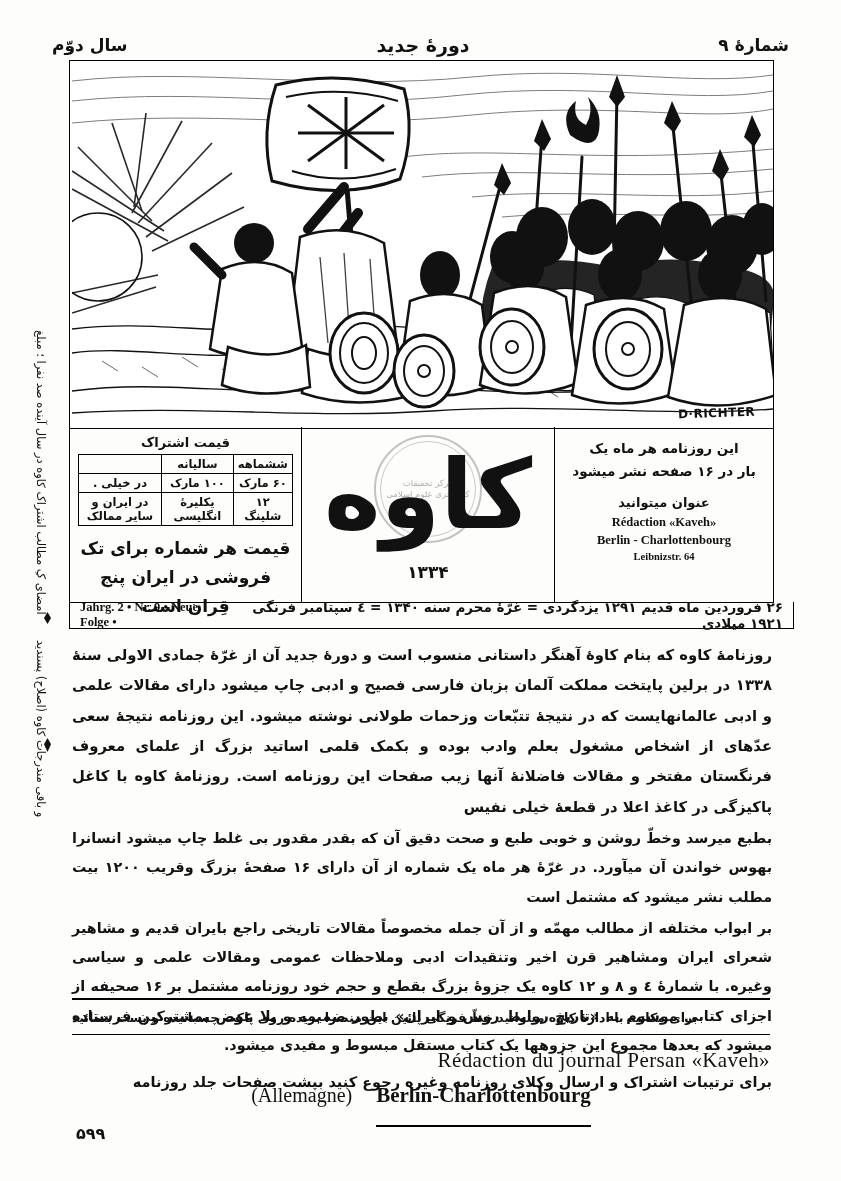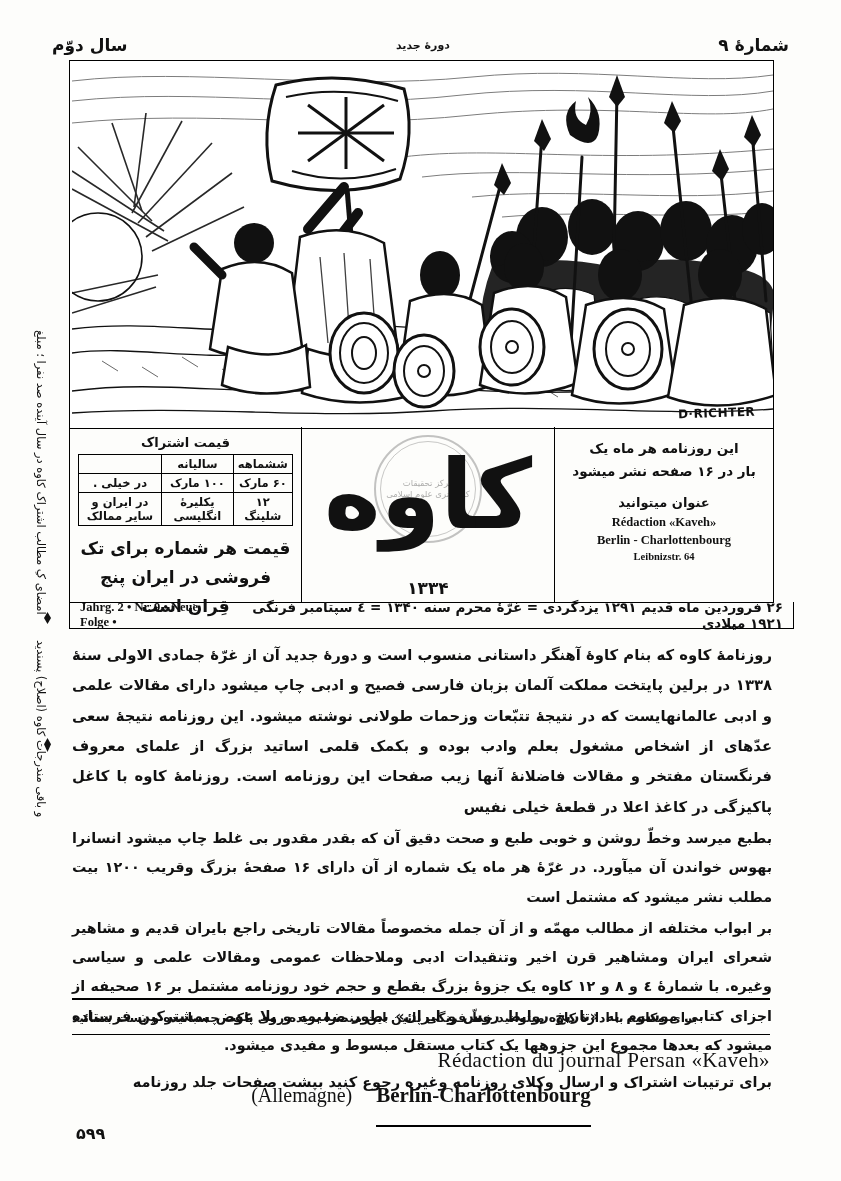--- a/index.html
+++ b/index.html
@@ -17,21 +17,21 @@
 
   
   .top-line{
     position:absolute;top:34px;left:52px;right:52px;
     height:22px;
     display:flex;align-items:center;justify-content:space-between;
     font-size:17px;font-weight:bold;
     direction:rtl;
   }
   .top-line .issue{font-size:17px;}
-  .top-line .mid{font-size:11px;}
+  .top-line .mid{font-size:19px;}
   .top-line .year{font-size:17px;}
 
   
   .side-note{
     position:absolute;
     writing-mode:vertical-rl;
     text-orientation:mixed;
     font-size:11.5px;
     line-height:1.25;
     letter-spacing:0.2px;
@@ -93,21 +93,21 @@
   }
   .logo-wrap{position:relative;width:100%;height:100%;}
   .kaveh-word{
     position:absolute;left:0;right:0;top:20px;
     text-align:center;
     font-family:"DejaVu Sans",sans-serif;
     font-size:96px;font-weight:bold;line-height:1;
     letter-spacing:-2px;
   }
   .kaveh-date{
-    position:absolute;left:0;right:0;bottom:4px;
+    position:absolute;left:0;right:0;bottom:20px;
     text-align:center;font-size:17px;font-weight:bold;
   }
   .stamp{
     position:absolute;left:50%;top:8px;transform:translateX(-50%);
     width:104px;height:104px;border-radius:50%;
     border:2px solid rgba(40,40,40,.55);
     display:flex;align-items:center;justify-content:center;
     opacity:.5;
   }
   .stamp .inner{

